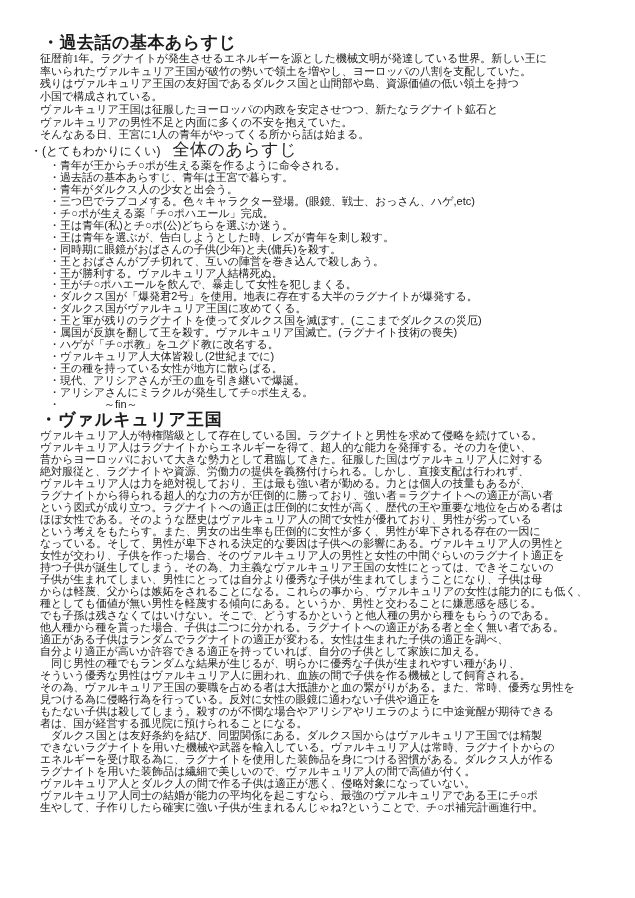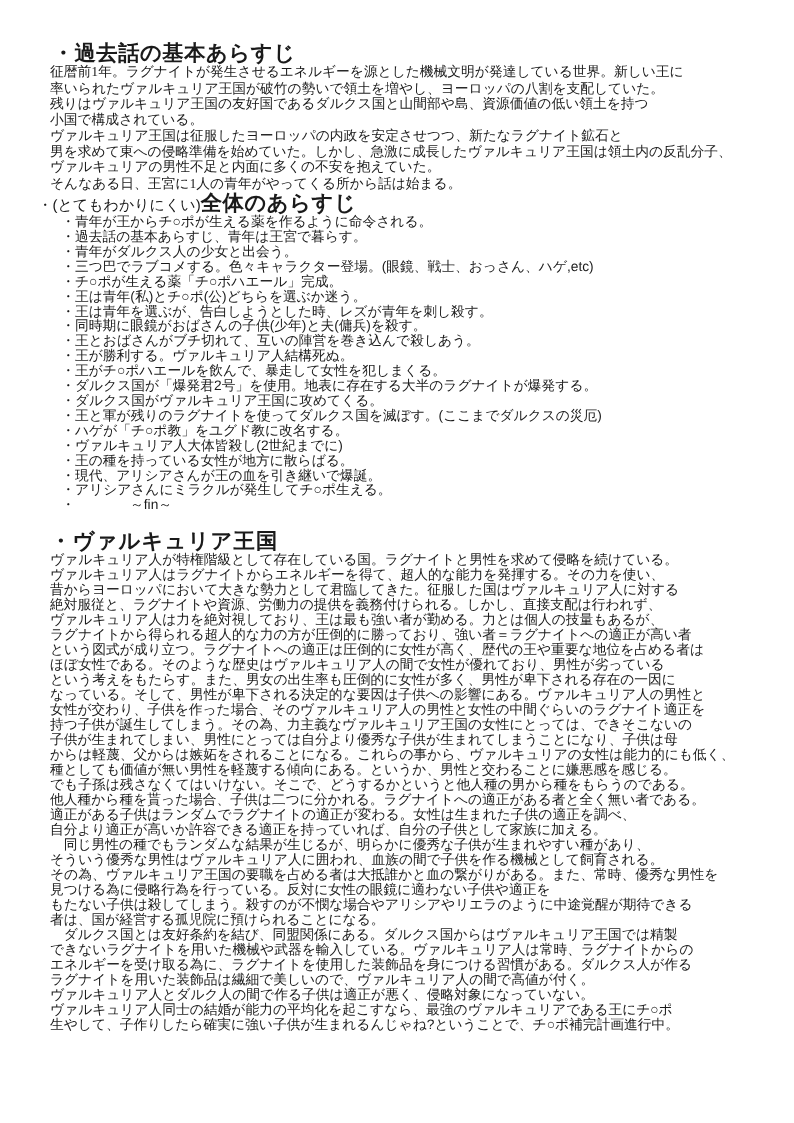--- a/index.html
+++ b/index.html
@@ -14,22 +14,22 @@
     box-sizing:border-box;
     width:635px;height:898px;
     padding:33px 12px 0 40px;
     overflow:hidden;
     background:var(--bg);
   }
   h1{margin:0;font-weight:bold;color:var(--fg);}
   .t1{font-size:17px;line-height:19px;margin-left:2px;letter-spacing:0.5px;}
   .t2{font-size:17px;line-height:17.5px;margin-left:-10px;}
   .t2 .t2pre{font-size:12px;font-weight:normal;}
-  .t2 .t2main{font-size:17px;font-weight:bold;letter-spacing:0.5px;}
-  .t3{font-size:17px;line-height:19px;margin-top:12px;letter-spacing:1px;}
+  .t2 .t2main{font-size:17px;font-weight:normal;letter-spacing:0.5px;margin-left:12px;}
+  .t3{font-size:17px;line-height:19px;margin-top:0;letter-spacing:1px;}
   .line{
     font-size:11px;
     white-space:pre;
     color:var(--fg);
   }
   .s1-lines .line{line-height:12.7px;font-family:Liberation Serif, serif;}
   .s2-lines{padding-left:9px;}
   .s2-lines .line{line-height:11.9px;}
   .s3-lines .line{line-height:12px;}
 </style>
@@ -39,21 +39,20 @@
 <div class="page">
 
   <section class="s1">
     <h1 class="t1">・過去話の基本あらすじ</h1>
     <div class="s1-lines">
         <div class="line">征暦前1年。ラグナイトが発生させるエネルギーを源とした機械文明が発達している世界。新しい王に</div>
         <div class="line">率いられたヴァルキュリア王国が破竹の勢いで領土を増やし、ヨーロッパの八割を支配していた。</div>
         <div class="line">残りはヴァルキュリア王国の友好国であるダルクス国と山間部や島、資源価値の低い領土を持つ</div>
         <div class="line">小国で構成されている。</div>
         <div class="line">ヴァルキュリア王国は征服したヨーロッパの内政を安定させつつ、新たなラグナイト鉱石と</div>
-        <div class="line">男を求めて東への侵略準備を始めていた。しかし、急激に成長したヴァルキュリア王国は領土内の反乱分子、</div>
         <div class="line">ヴァルキュリアの男性不足と内面に多くの不安を抱えていた。</div>
         <div class="line">そんなある日、王宮に1人の青年がやってくる所から話は始まる。</div>
       </div>
   </section>
 
   <section class="s2">
     <h1 class="t2"><span class="t2pre">・(とてもわかりにくい)</span><span class="t2main">全体のあらすじ</span></h1>
     <div class="s2-lines">
         <div class="line">・青年が王からチ○ポが生える薬を作るように命令される。</div>
         <div class="line">・過去話の基本あらすじ、青年は王宮で暮らす。</div>
@@ -62,20 +61,21 @@
         <div class="line">・チ○ポが生える薬「チ○ポハエール」完成。</div>
         <div class="line">・王は青年(私)とチ○ポ(公)どちらを選ぶか迷う。</div>
         <div class="line">・王は青年を選ぶが、告白しようとした時、レズが青年を刺し殺す。</div>
         <div class="line">・同時期に眼鏡がおばさんの子供(少年)と夫(傭兵)を殺す。</div>
         <div class="line">・王とおばさんがブチ切れて、互いの陣営を巻き込んで殺しあう。</div>
         <div class="line">・王が勝利する。ヴァルキュリア人結構死ぬ。</div>
         <div class="line">・王がチ○ポハエールを飲んで、暴走して女性を犯しまくる。</div>
         <div class="line">・ダルクス国が「爆発君2号」を使用。地表に存在する大半のラグナイトが爆発する。</div>
         <div class="line">・ダルクス国がヴァルキュリア王国に攻めてくる。</div>
         <div class="line">・王と軍が残りのラグナイトを使ってダルクス国を滅ぼす。(ここまでダルクスの災厄)</div>
+        <div class="line">・属国が反旗を翻して王を殺す。ヴァルキュリア国滅亡。(ラグナイト技術の喪失)</div>
         <div class="line">・ハゲが「チ○ポ教」をユグド教に改名する。</div>
         <div class="line">・ヴァルキュリア人大体皆殺し(2世紀までに)</div>
         <div class="line">・王の種を持っている女性が地方に散らばる。</div>
         <div class="line">・現代、アリシアさんが王の血を引き継いで爆誕。</div>
         <div class="line">・アリシアさんにミラクルが発生してチ○ポ生える。</div>
         <div class="line">・　　　　～fin～</div>
       </div>
   </section>
 
   <section class="s3">

